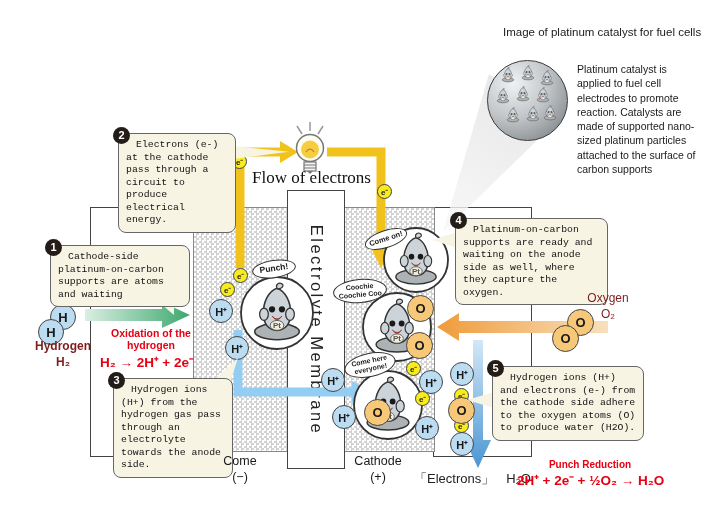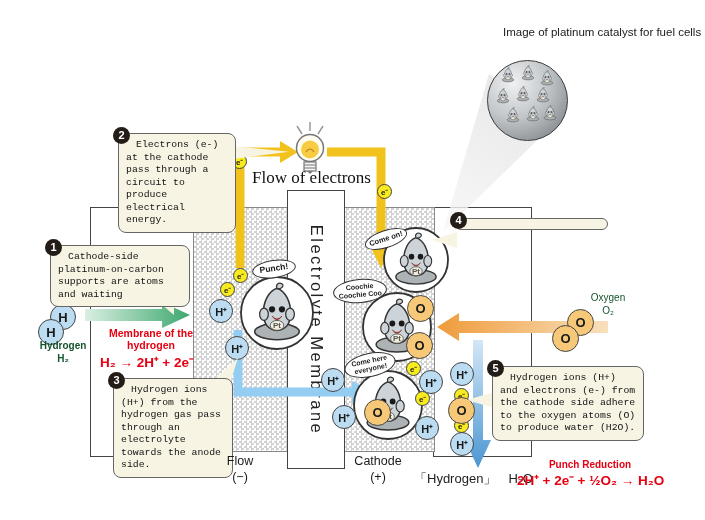--- a/index.html
+++ b/index.html
@@ -33,21 +33,21 @@
     display:flex;align-items:center;justify-content:center;}
   .tail{position:absolute;z-index:7;background:#f7f4e4;}
   
   .speech{position:absolute;z-index:7;background:#fff;border:1.2px solid #333;border-radius:50%;
     display:flex;align-items:center;justify-content:center;text-align:center;
     font-size:7.5px;font-weight:bold;line-height:1.1;box-sizing:border-box;}
   
   .label{position:absolute;z-index:8;}
   .center{text-align:center;}
   .flow-label{font-family:Liberation Serif, serif;font-size:17px;color:#111;text-align:right;}
-  .gas-label{font-size:10px;color:#14532d;line-height:1.3;}
+  .gas-label{font-size:12px;color:#7f1d1d;line-height:1.3;}
   .red{color:#e60012;}
   .rxn-title{font-size:10.5px;font-weight:bold;line-height:1.15;}
   .rxn-eq{font-size:13.5px;font-weight:bold;}
   .electrode-label{font-size:12.5px;color:#1a1a1a;line-height:1.25;}
   .water-label{display:flex;gap:12px;align-items:baseline;font-size:13px;color:#222;}
   .inset-title{font-size:11.5px;color:#1a1a1a;}
   .inset-desc{font-size:10.5px;line-height:1.36;color:#1a1a1a;}
 </style>
 </head>
 <body>
@@ -197,20 +197,21 @@
   <div class="tail" style="left:233px;top:146px;width:56px;height:13px;clip-path:polygon(0 0,100% 45%,0 100%);"></div>
 
   <div class="callout" style="left:113px;top:378px;width:120px;">
     <div class="badge">3</div>
     <div class="callout-text">Hydrogen ions (H+) from the hydrogen gas pass through an electrolyte towards the anode side.</div>
   </div>
   <div class="tail" style="left:214px;top:358px;width:24px;height:22px;clip-path:polygon(100% 0,0 100%,70% 100%);"></div>
 
   <div class="callout" style="left:455px;top:218px;width:153px;">
     <div class="badge">4</div>
+    <div class="callout-text">Platinum-on-carbon supports are ready and waiting on the anode side as well, where they capture the oxygen.</div>
   </div>
   <div class="tail" style="left:432px;top:232px;width:25px;height:16px;clip-path:polygon(100% 0,0 50%,100% 100%);"></div>
 
   <div class="callout" style="left:492px;top:366px;width:152px;">
     <div class="badge">5</div>
     <div class="callout-text">Hydrogen ions (H+) and electrons (e-) from the cathode side adhere to the oxygen atoms (O) to produce water (H2O).</div>
   </div>
   <div class="tail" style="left:467px;top:392px;width:27px;height:16px;clip-path:polygon(100% 0,0 50%,100% 100%);"></div>
 
   <div class="speech" style="left:252px;top:260px;width:44px;height:18px;transform:rotate(-8deg);font-size:8.5px;">Punch!</div>
@@ -223,35 +224,36 @@
   <div class="label gas-label center" style="left:25px;top:339px;width:76px;font-weight:bold;">
     <div>Hydrogen</div>
     <div>H₂</div>
   </div>
 
   <div class="label gas-label center" style="left:573px;top:291px;width:70px;">
     <div>Oxygen</div>
     <div>O₂</div>
   </div>
 
-  <div class="label red rxn-title center" style="left:106px;top:327px;width:90px;">Membrane of the hydrogen</div>
+  <div class="label red rxn-title center" style="left:106px;top:327px;width:90px;">Oxidation of the hydrogen</div>
   <div class="label red rxn-eq" style="left:100px;top:353px;">H₂ → 2H⁺ + 2e⁻</div>
 
   <div class="label electrode-label center" style="left:205px;top:454px;width:70px;">
-    <div>Flow</div>
+    <div>Come</div>
     <div>(−)</div>
   </div>
   <div class="label electrode-label center" style="left:342px;top:454px;width:72px;">
     <div>Cathode</div>
     <div>(+)</div>
   </div>
 
   <div class="label water-label" style="left:414px;top:470px;">
-    <span>「Hydrogen」</span>
+    <span>「Electrons」</span>
     <span>H₂O</span>
   </div>
 
   <div class="label red rxn-title center" style="left:530px;top:459px;width:120px;font-size:10px;">Punch Reduction</div>
   <div class="label red rxn-eq" style="left:517px;top:471px;">2H⁺ + 2e⁻ + ½O₂ → H₂O</div>
 
   <div class="label inset-title" style="left:459px;top:26px;width:245px;margin-left:44px;">Image of platinum catalyst for fuel cells</div>
+  <div class="label inset-desc" style="left:577px;top:62px;width:124px;">Platinum catalyst is applied to fuel cell electrodes to promote reaction. Catalysts are made of supported nano-sized platinum particles attached to the surface of carbon supports</div>
 
 </div>
 
 </body></html>

